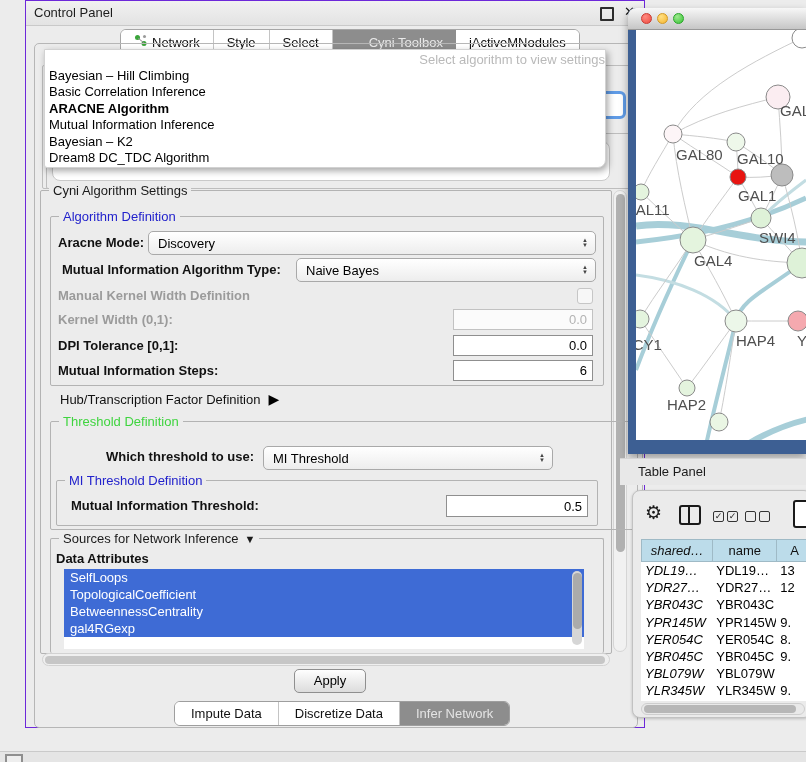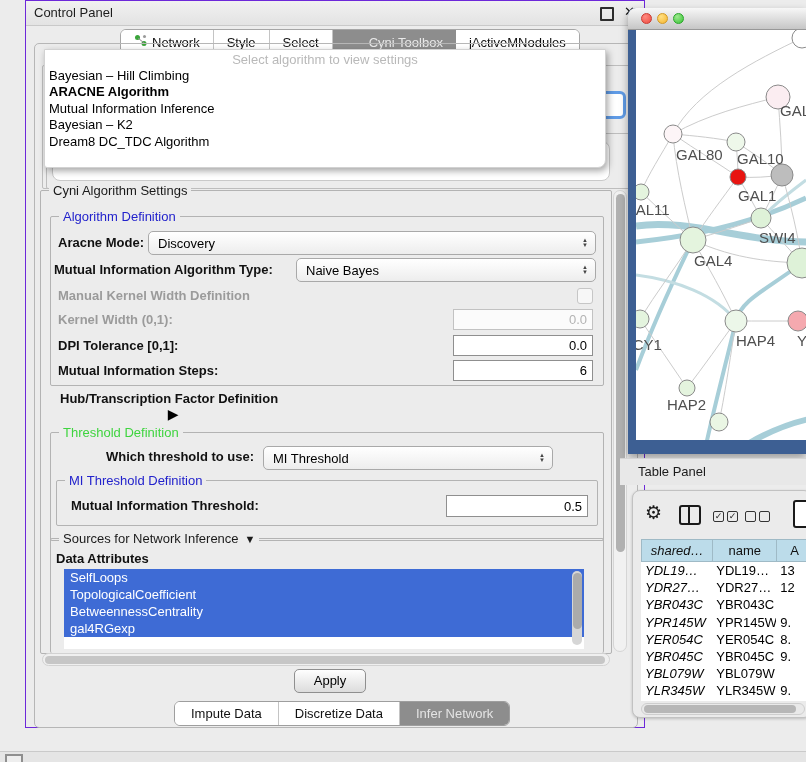--- a/index.html
+++ b/index.html
@@ -30,21 +30,21 @@
   #cp-outer{left:8px;top:42px;width:602px;height:683px;border:1px solid #b6b6b6;border-radius:5px;}
 
   
   #under-group{left:16px;top:64px;width:590px;height:122px;border:1px solid #bdbdbd;border-radius:2px;}
   #under-combo{left:22px;top:90px;width:578px;height:28px;border:3px solid #5f9be6;border-radius:6px;background:#fff;box-sizing:border-box;}
   #under-box2{left:20px;top:132px;width:586px;height:54px;border:1px solid #bdbdbd;border-radius:2px;}
   #under-field2{left:26px;top:140px;width:556px;height:38px;border:1px solid #c9c9c9;border-radius:8px;background:#fff;}
 
   
   #algo-popup{left:18px;top:48px;width:560px;height:117px;background:#fff;border:1px solid #d2d2d2;border-radius:0 0 8px 3px;box-shadow:2px 3px 7px rgba(0,0,0,.35);z-index:30;}
-  #algo-placeholder{width:100%;text-align:center;color:#b9b9b9;padding-top:2px;height:16px;}
+  #algo-placeholder{width:100%;text-align:right;color:#b9b9b9;padding-top:2px;height:16px;}
   .algo-item{padding:0 0 0 4px;height:16.4px;line-height:16.4px;color:#000;white-space:nowrap;}
   .algo-item.bold{font-weight:bold;}
 
   
   .groupbox{border:1px solid #b3b3b3;border-radius:2px;}
   .legend{position:absolute;top:-8px;left:8px;background:#ececec;padding:0 4px;font-size:13px;white-space:nowrap;}
   .legend.blue{color:var(--legend_blue,#2222cc);}
   .legend.green{color:var(--legend_green,#3fd43f);}
 
   #settings-group{left:14px;top:189px;width:570px;height:462px;}
@@ -56,24 +56,24 @@
 
   .lbl{position:absolute;font-weight:bold;color:#111;white-space:nowrap;}
   .lbl.disabled{color:#9b9b9b;}
   .combo{position:absolute;background:linear-gradient(#ffffff,#ededed);border:1px solid #a9a9a9;border-radius:5px;box-sizing:border-box;display:flex;align-items:center;}
   .combo .cval{flex:1;padding-left:9px;color:#000;}
   .combo .stepper{width:16px;display:flex;flex-direction:column;align-items:center;color:#444;font-size:6px;line-height:5px;padding-right:2px;}
   .tfield{position:absolute;border:1px solid #8f8f8f;background:#fff;text-align:right;padding-right:5px;box-sizing:border-box;display:flex;align-items:center;justify-content:flex-end;color:#000;}
   .tfield.disabled{border-color:#c2c2c2;background:#fbfbfb;color:#b3b3b3;}
   .checkbox{position:absolute;width:14px;height:14px;border:1px solid #c6c6c6;border-radius:3px;background:#f7f7f7;}
 
-  #hub-row{left:34px;top:390px;font-weight:bold;color:#111;display:flex;align-items:center;flex-direction:column;}
+  #hub-row{left:34px;top:390px;font-weight:normal;color:#111;display:flex;align-items:center;}
   #hub-row .tri{margin-left:8px;font-size:14px;color:#000;}
 
-  #threshold-group{left:24px;top:431px;width:552px;height:107px;}
+  #threshold-group{left:24px;top:420px;width:552px;height:107px;padding-left:39px;}
   #midef-group{left:30px;top:479px;width:540px;height:44px;}
 
   #sources-group{left:24px;top:537px;width:552px;height:114px;border-bottom:none;}
   #sources-legend .tri{font-size:11px;margin-left:6px;}
   #attr-title{left:30px;top:550px;}
   #attr-list{left:38px;top:568px;width:520px;height:80px;overflow:hidden;background:#fff;}
   .attr-item{height:17px;line-height:17px;color:#fff;background:var(--selection_blue,#3e6bd5);padding-left:6px;white-space:nowrap;}
   #attr-scroll{left:546px;top:570px;width:10px;height:74px;background:#d6d6d6;border-radius:5px;}
   #attr-thumb{left:0.5px;top:2px;width:9px;height:56px;background:#ababab;border-radius:5px;}
 
@@ -171,20 +171,21 @@
 
   <div class="abs groupbox" id="under-group"></div>
   <div class="abs" id="under-combo"></div>
   <div class="abs groupbox" id="under-box2"></div>
   <div class="abs" id="under-field2"></div>
 
   <div class="abs" id="algo-popup">
     <div id="algo-placeholder">Select algorithm to view settings</div>
     <div id="algo-list">
         <div class="algo-item">Bayesian – Hill Climbing</div>
+        <div class="algo-item">Basic Correlation Inference</div>
         <div class="algo-item bold">ARACNE Algorithm</div>
         <div class="algo-item">Mutual Information Inference</div>
         <div class="algo-item">Bayesian – K2</div>
         <div class="algo-item">Dream8 DC_TDC Algorithm</div>
       </div>
   </div>
 
   <div class="abs groupbox" id="settings-group">
     <span class="legend">Cyni Algorithm Settings</span>
   </div>
@@ -196,21 +197,21 @@
     <span class="legend blue">Algorithm Definition</span>
   </div>
   <span class="lbl" style="left:32px;top:234px;">Aracne Mode:</span>
   <div class="combo" style="left:122px;top:230px;width:448px;height:24px;">
     <span class="cval">Discovery</span>
     <span class="stepper">
         <span>▲</span>
         <span>▼</span>
       </span>
   </div>
-  <span class="lbl" style="left:28px;top:261px;">Mutual Information Algorithm Type:</span>
+  <span class="lbl" style="left:36px;top:261px;">Mutual Information Algorithm Type:</span>
   <div class="combo" style="left:270px;top:257px;width:300px;height:24px;">
     <span class="cval">Naive Bayes</span>
     <span class="stepper">
         <span>▲</span>
         <span>▼</span>
       </span>
   </div>
   <span class="lbl disabled" style="left:32px;top:287px;">Manual Kernel Width Definition</span>
   <span class="checkbox" style="left:551px;top:287px;"></span>
   <span class="lbl disabled" style="left:32px;top:311px;">Kernel Width (0,1):</span>

